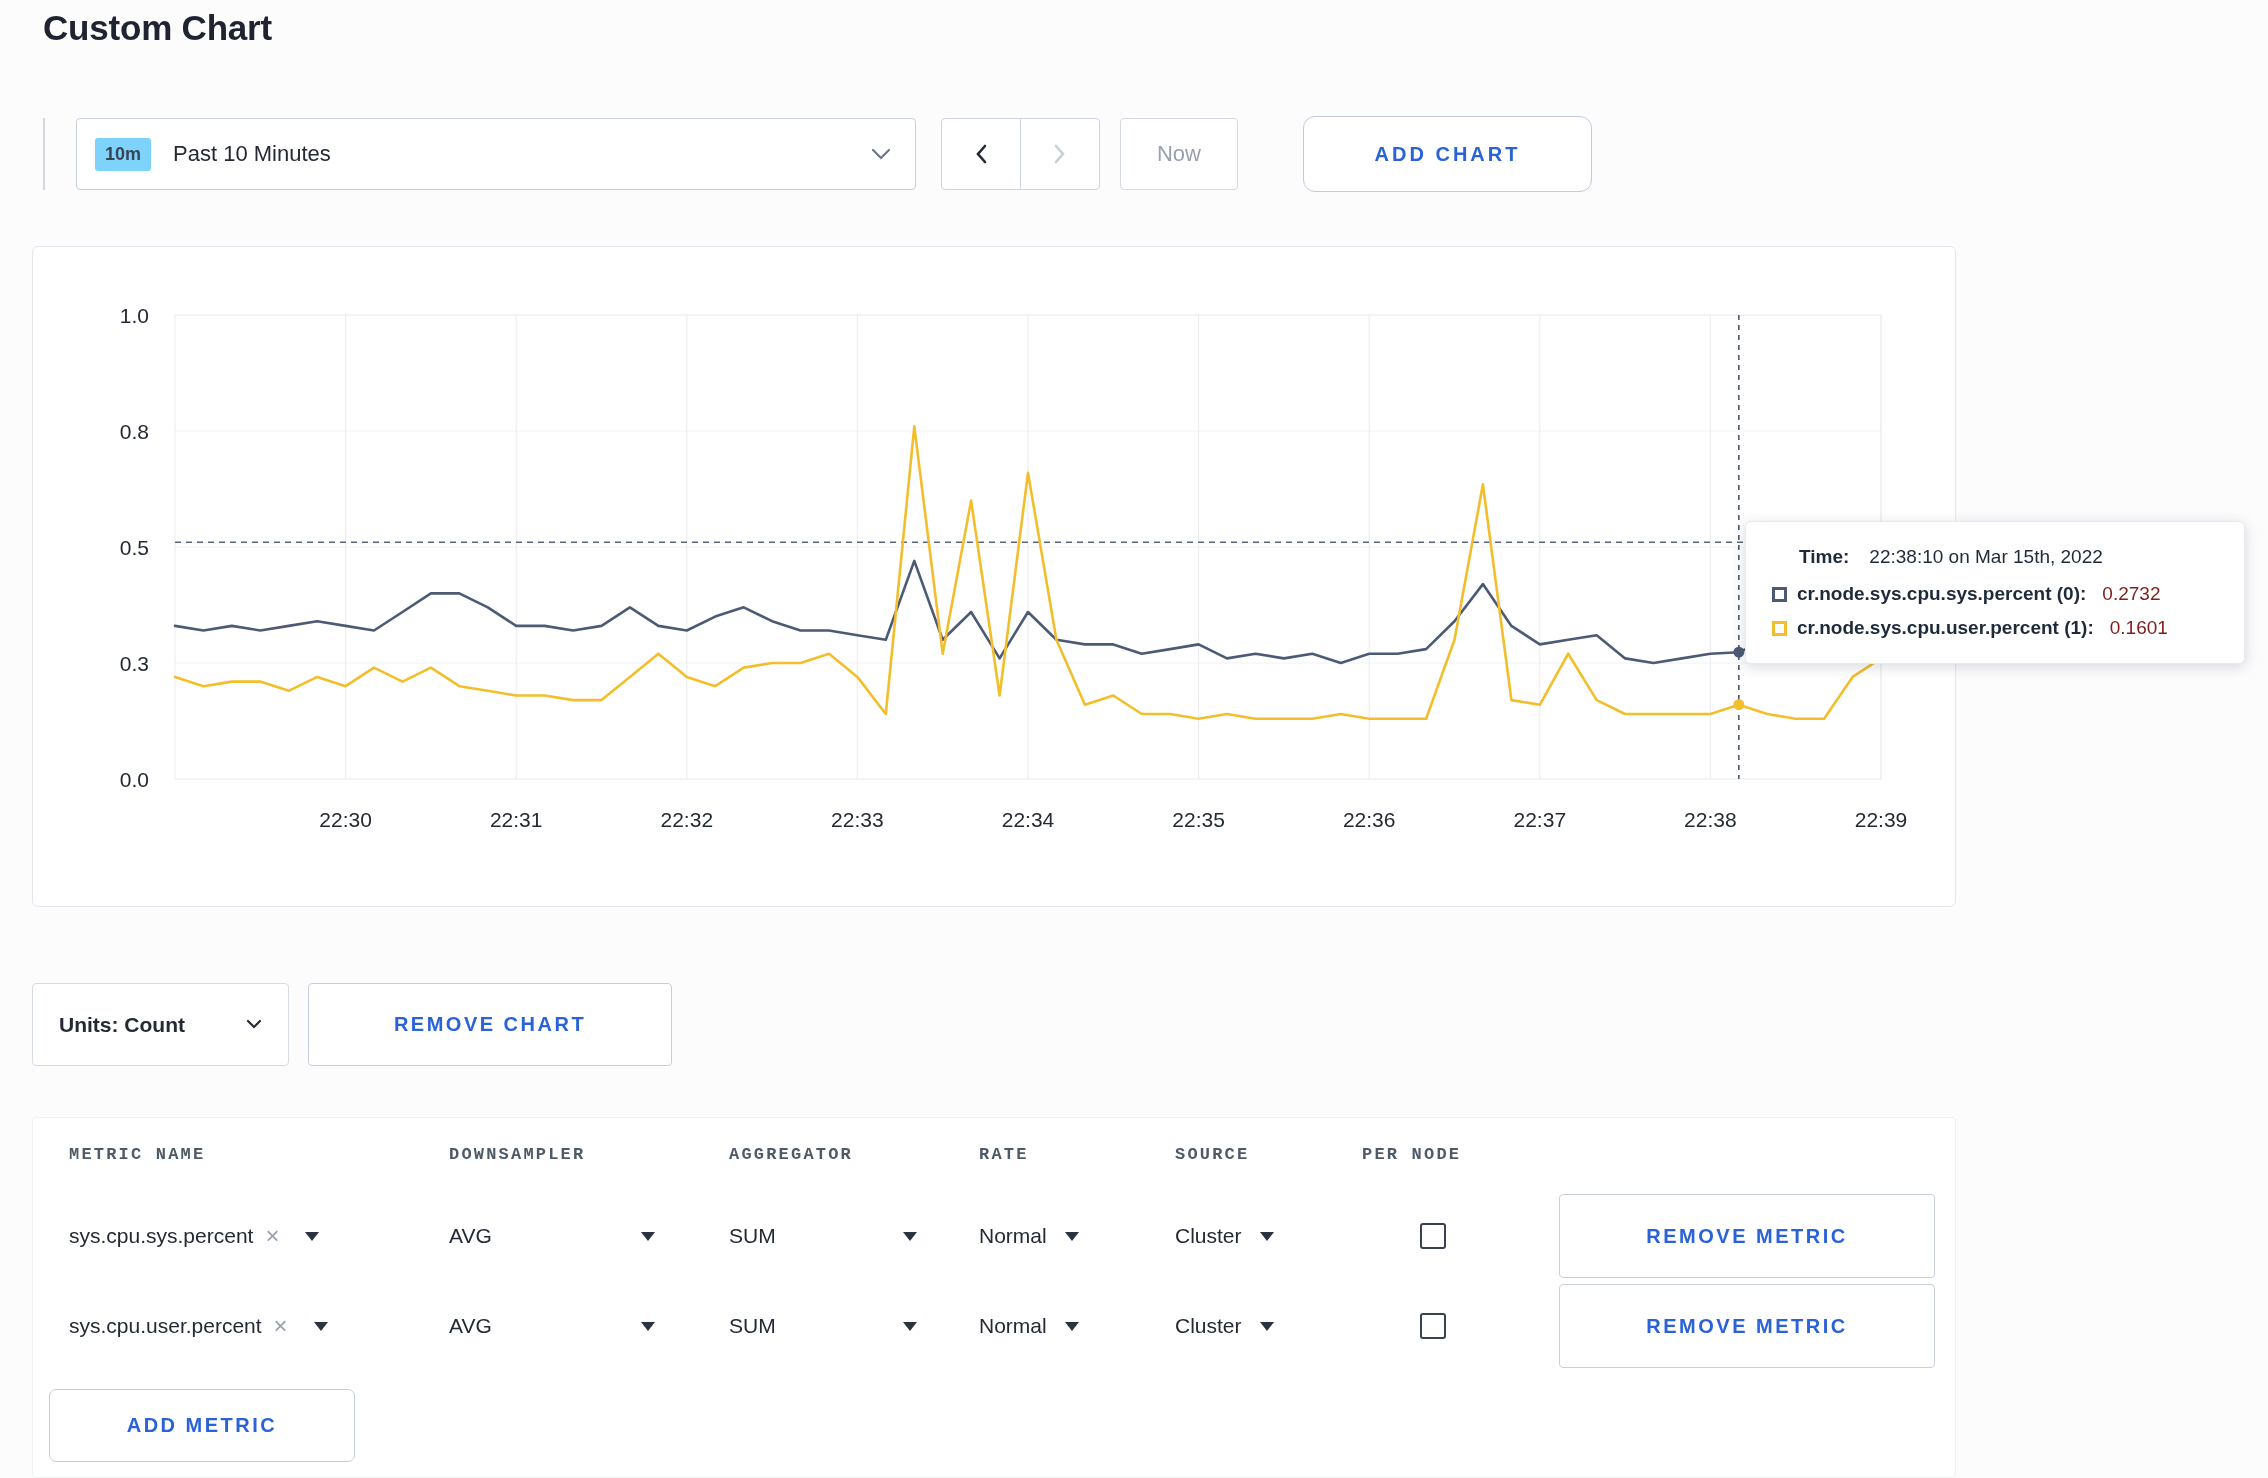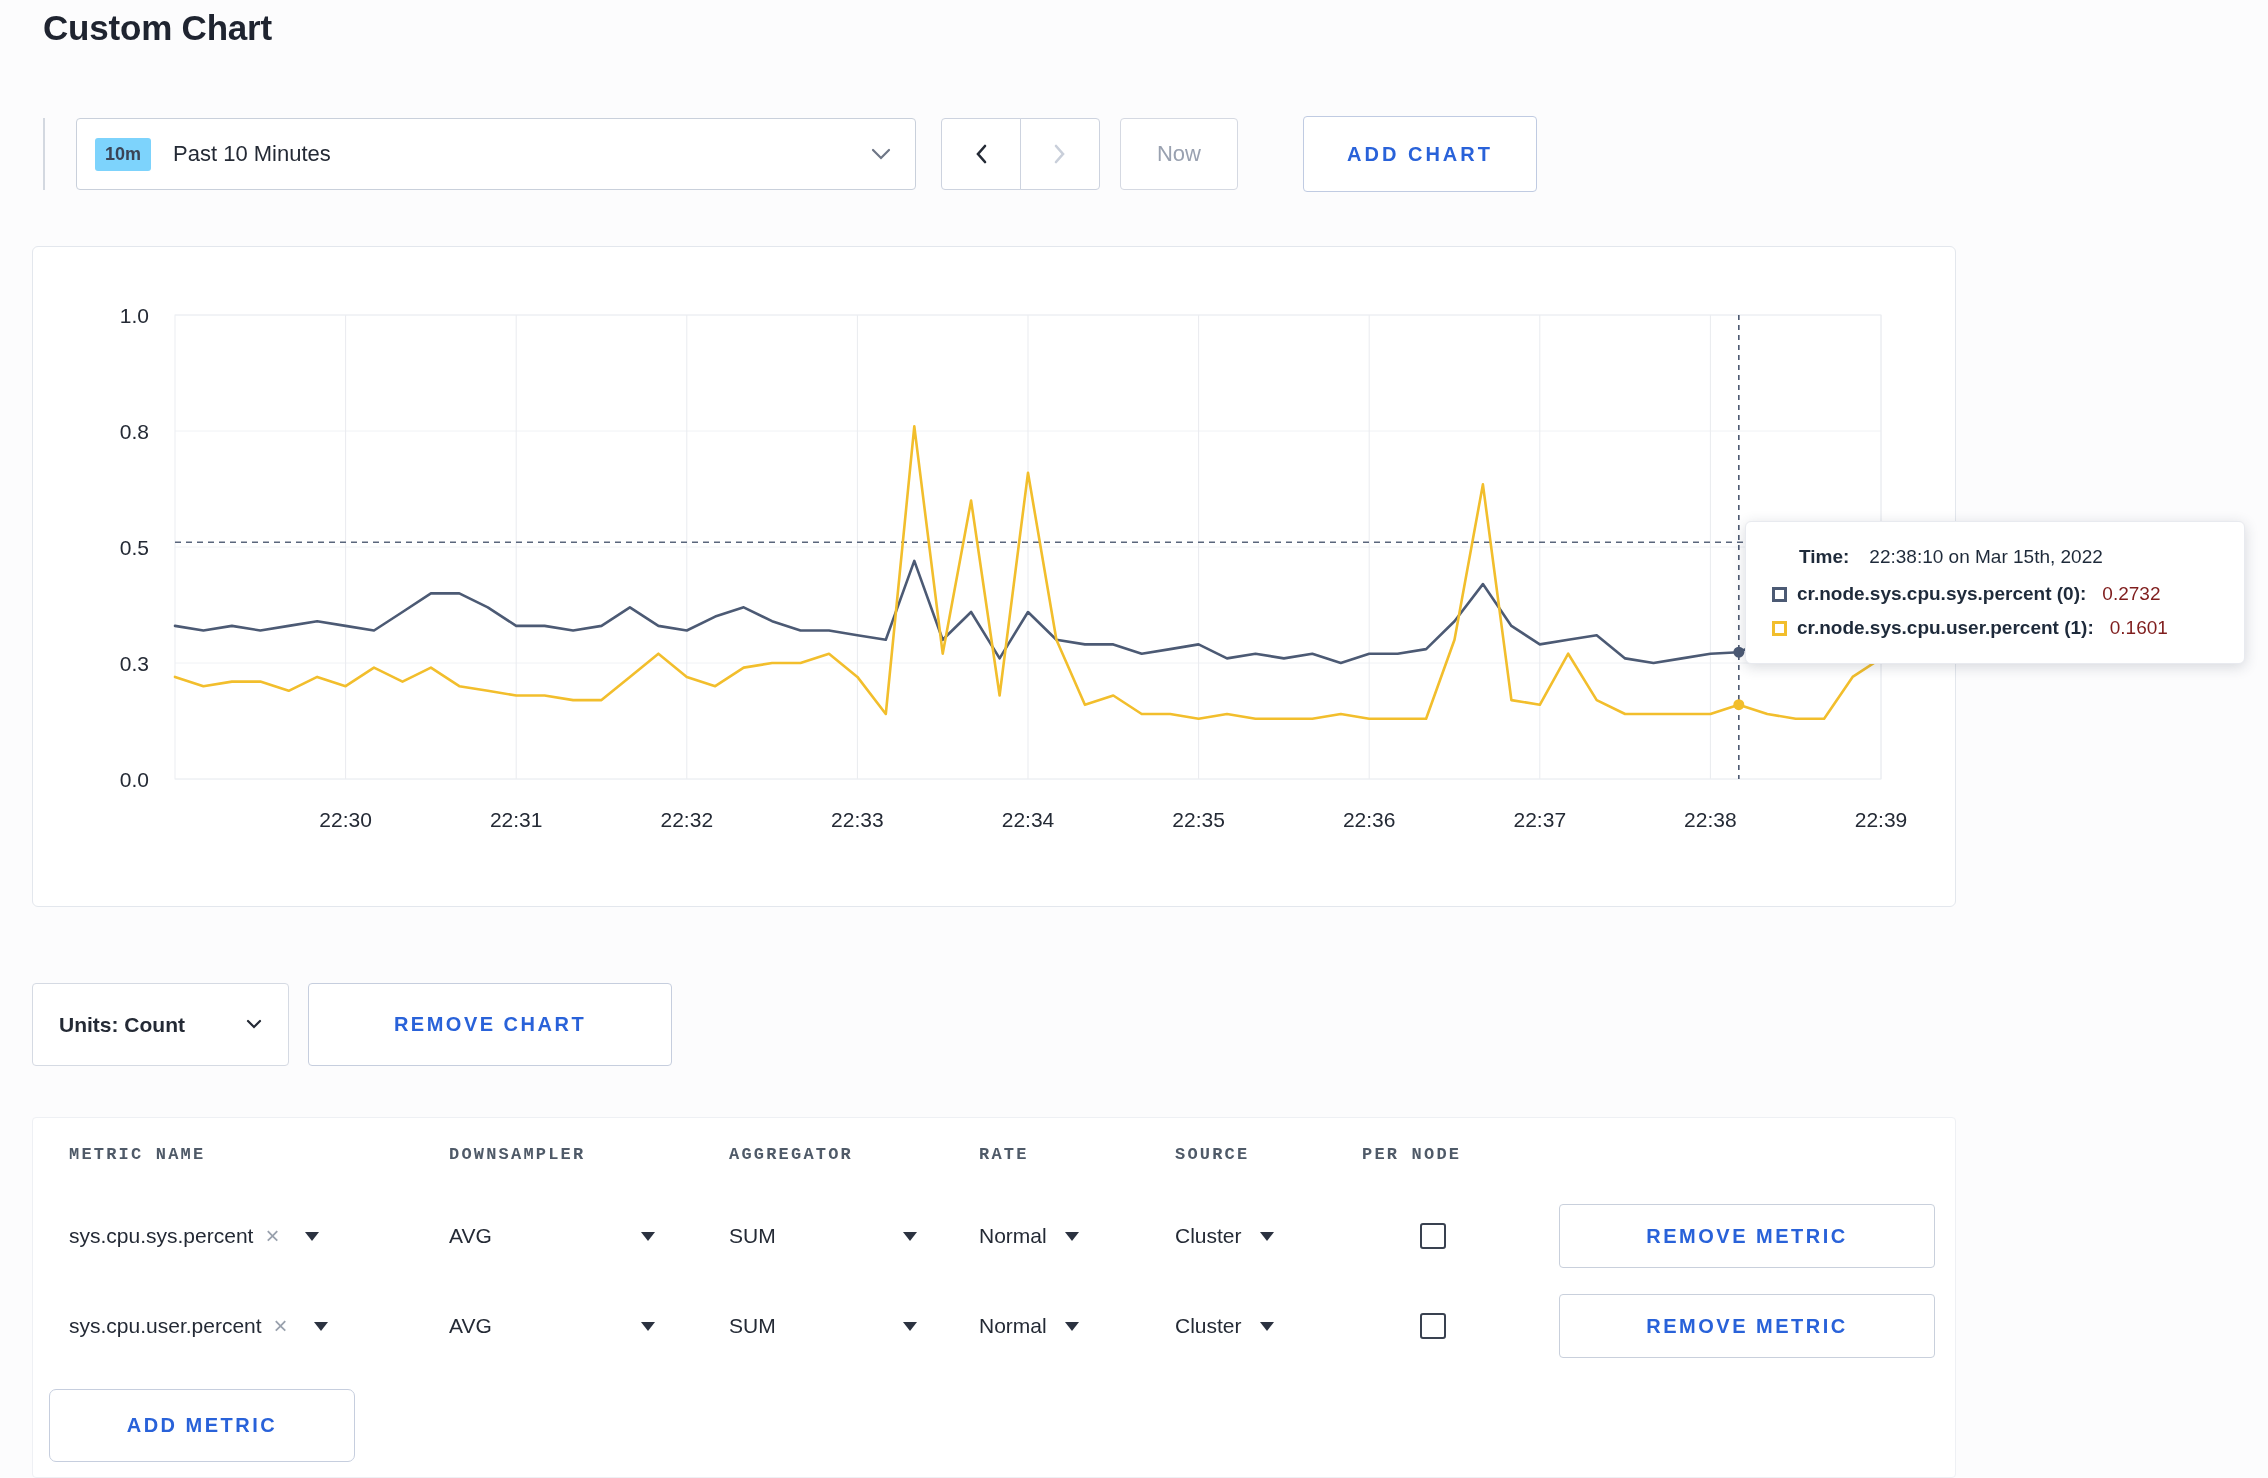--- a/index.html
+++ b/index.html
@@ -38,22 +38,22 @@
   }
   .pager-btn.prev { border-radius: 4px 0 0 4px; }
   .pager-btn.next { border-radius: 0 4px 4px 0; margin-left: -1px; }
 
   .now-btn {
     margin-left: 20px; width: 118px; height: 72px; background: #fff;
     border: 1px solid #d5d9e2; border-radius: 4px; color: #99a1b0;
     font-size: 22px; font-family: inherit; cursor: pointer;
   }
   .add-chart-btn {
-    margin-left: 65px; width: 234px; height: 76px; background: #fff;
-    border: 1px solid #c0cbe2; border-radius: 4px; color: #2962d9;
+    margin-left: 65px; width: 289px; height: 76px; background: #fff;
+    border: 1px solid #c0cbe2; border-radius: 12px; color: #2962d9;
     font-size: 20px; font-weight: 700; letter-spacing: 3px; font-family: inherit; cursor: pointer;
   }
 
   
   .chart-card {
     position: absolute; left: 32px; top: 246px; width: 1924px; height: 661px;
     background: #fff; border: 1px solid #e3e7ed; border-radius: 6px;
   }
   #chart-svg { position: absolute; left: 0; top: 0; }
   #chart-svg text { font-family: "Liberation Sans", sans-serif; }
@@ -116,21 +116,21 @@
   .ds-select { width: 206px; justify-content: space-between; }
   .ag-select { width: 188px; justify-content: space-between; }
   .rate-select .tri, .src-select .tri { margin-left: 18px; }
 
   .pn-check {
     appearance: none; -webkit-appearance: none;
     width: 26px; height: 26px; border: 2px solid #394150; border-radius: 3px;
     background: #fff; margin-left: 58px; cursor: pointer;
   }
   .remove-metric-btn {
-    width: 376px; height: 64px; background: #fff; border: 1px solid #c9d0dc; border-radius: 4px;
+    width: 376px; height: 84px; background: #fff; border: 1px solid #c9d0dc; border-radius: 4px;
     color: #2962d9; font-size: 20px; font-weight: 700; letter-spacing: 2.5px;
     font-family: inherit; cursor: pointer;
   }
   .add-metric-btn {
     margin: 18px 0 0 16px; width: 306px; height: 73px; background: #fff;
     border: 1px solid #c6cede; border-radius: 7px; color: #2962d9;
     font-size: 20px; font-weight: 700; letter-spacing: 2.5px; font-family: inherit; cursor: pointer;
   }
 </style>
 </head>

